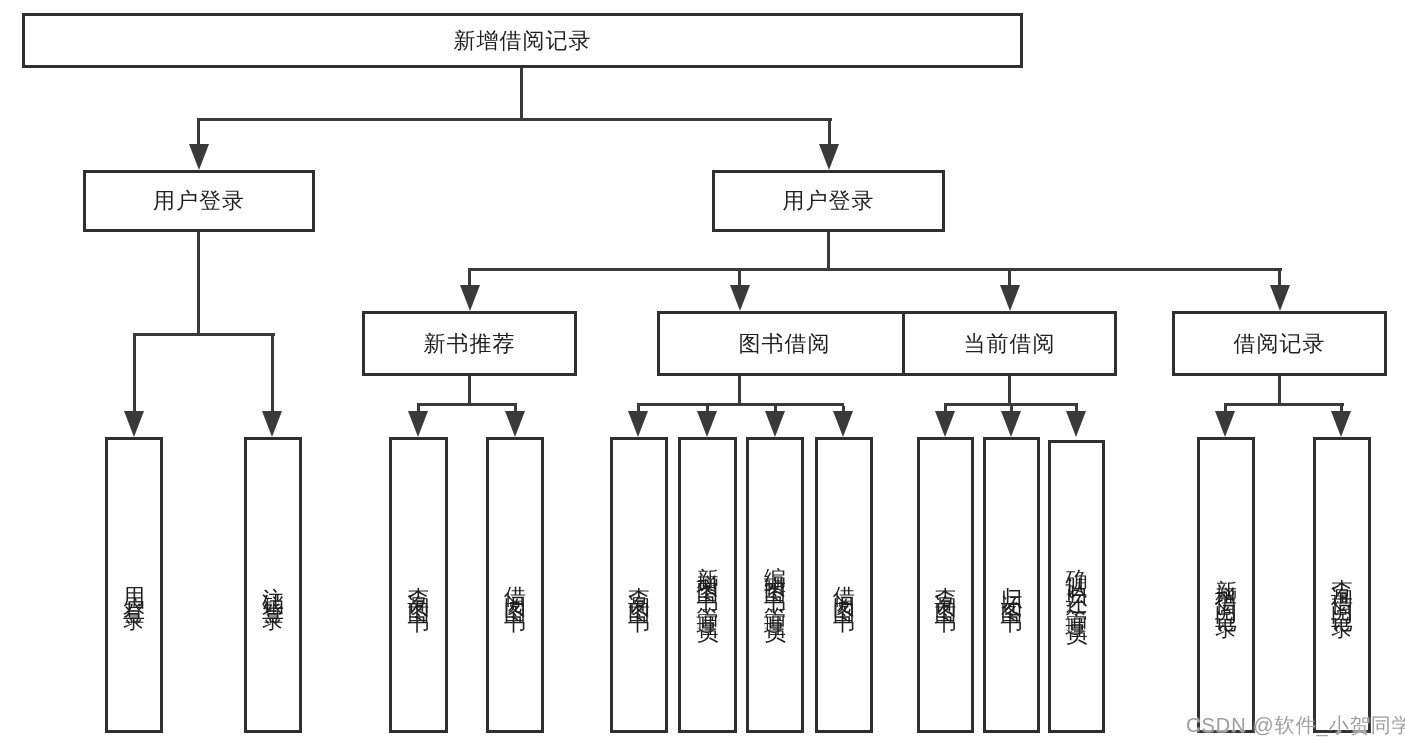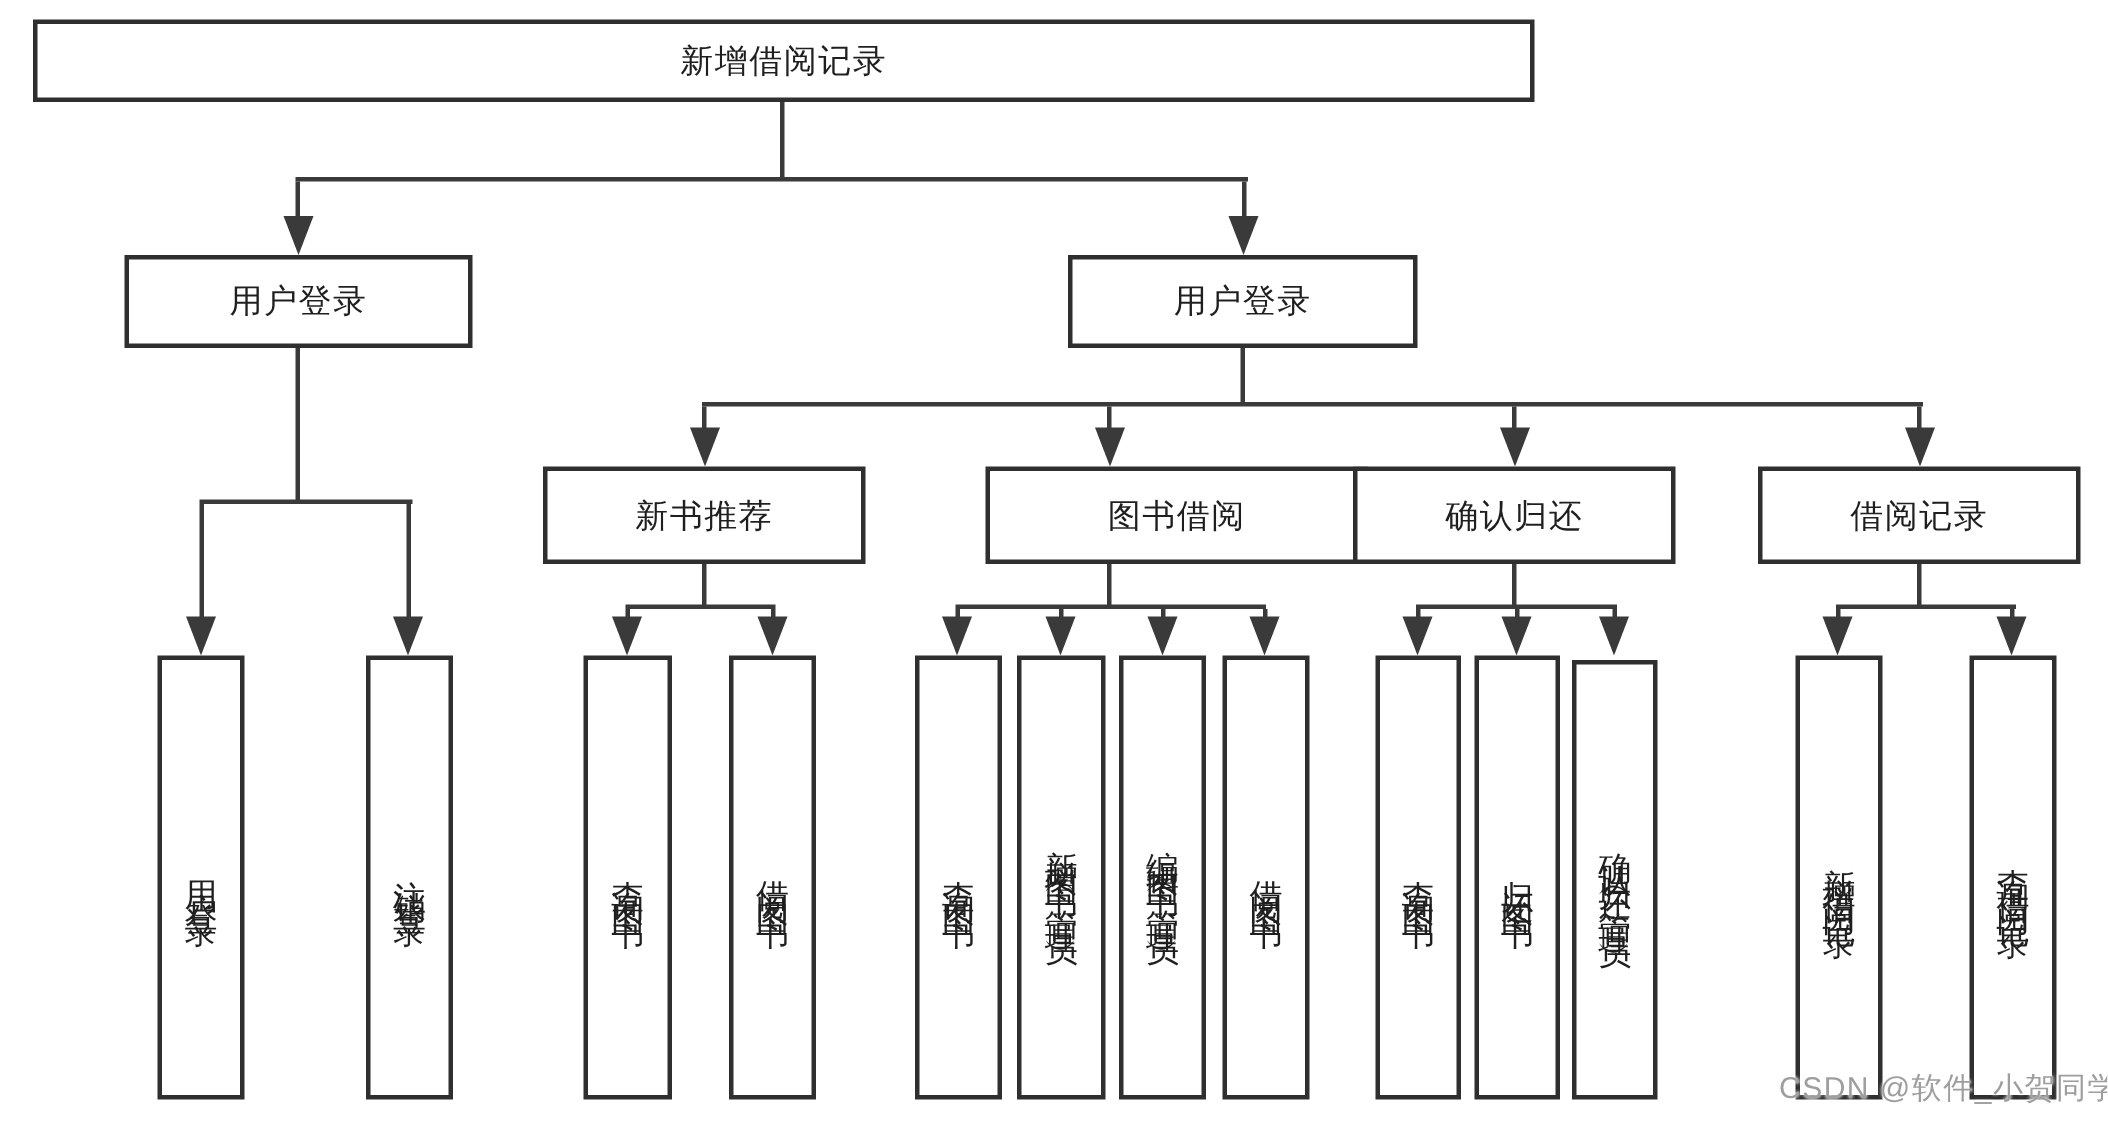--- a/index.html
+++ b/index.html
@@ -78,21 +78,21 @@
   <div class="vl" style="left:1278px;top:271px;height:15px;"></div>
   <div class="arr" style="left:1270px;top:285px;"></div>
 
   <div class="box" style="left:362px;top:311px;width:215px;height:65px;font-family:Liberation Serif, serif;">
     <span class="lbl">新书推荐</span>
   </div>
   <div class="box" style="left:624px;top:311px;width:255px;height:65px;margin-left:33px;">
     <span class="lbl">图书借阅</span>
   </div>
   <div class="box" style="left:902px;top:311px;width:215px;height:65px;">
-    <span class="lbl">确认归还</span>
+    <span class="lbl">当前借阅</span>
   </div>
   <div class="box" style="left:1172px;top:311px;width:215px;height:65px;">
     <span class="lbl">借阅记录</span>
   </div>
 
   <div class="vl" style="left:468px;top:376px;height:29px;"></div>
   <div class="hl" style="left:417px;top:403px;width:100px;"></div>
   <div class="vl" style="left:417px;top:406px;height:6px;"></div>
   <div class="arr" style="left:408px;top:411px;"></div>
   <div class="vl" style="left:514px;top:406px;height:6px;"></div>

